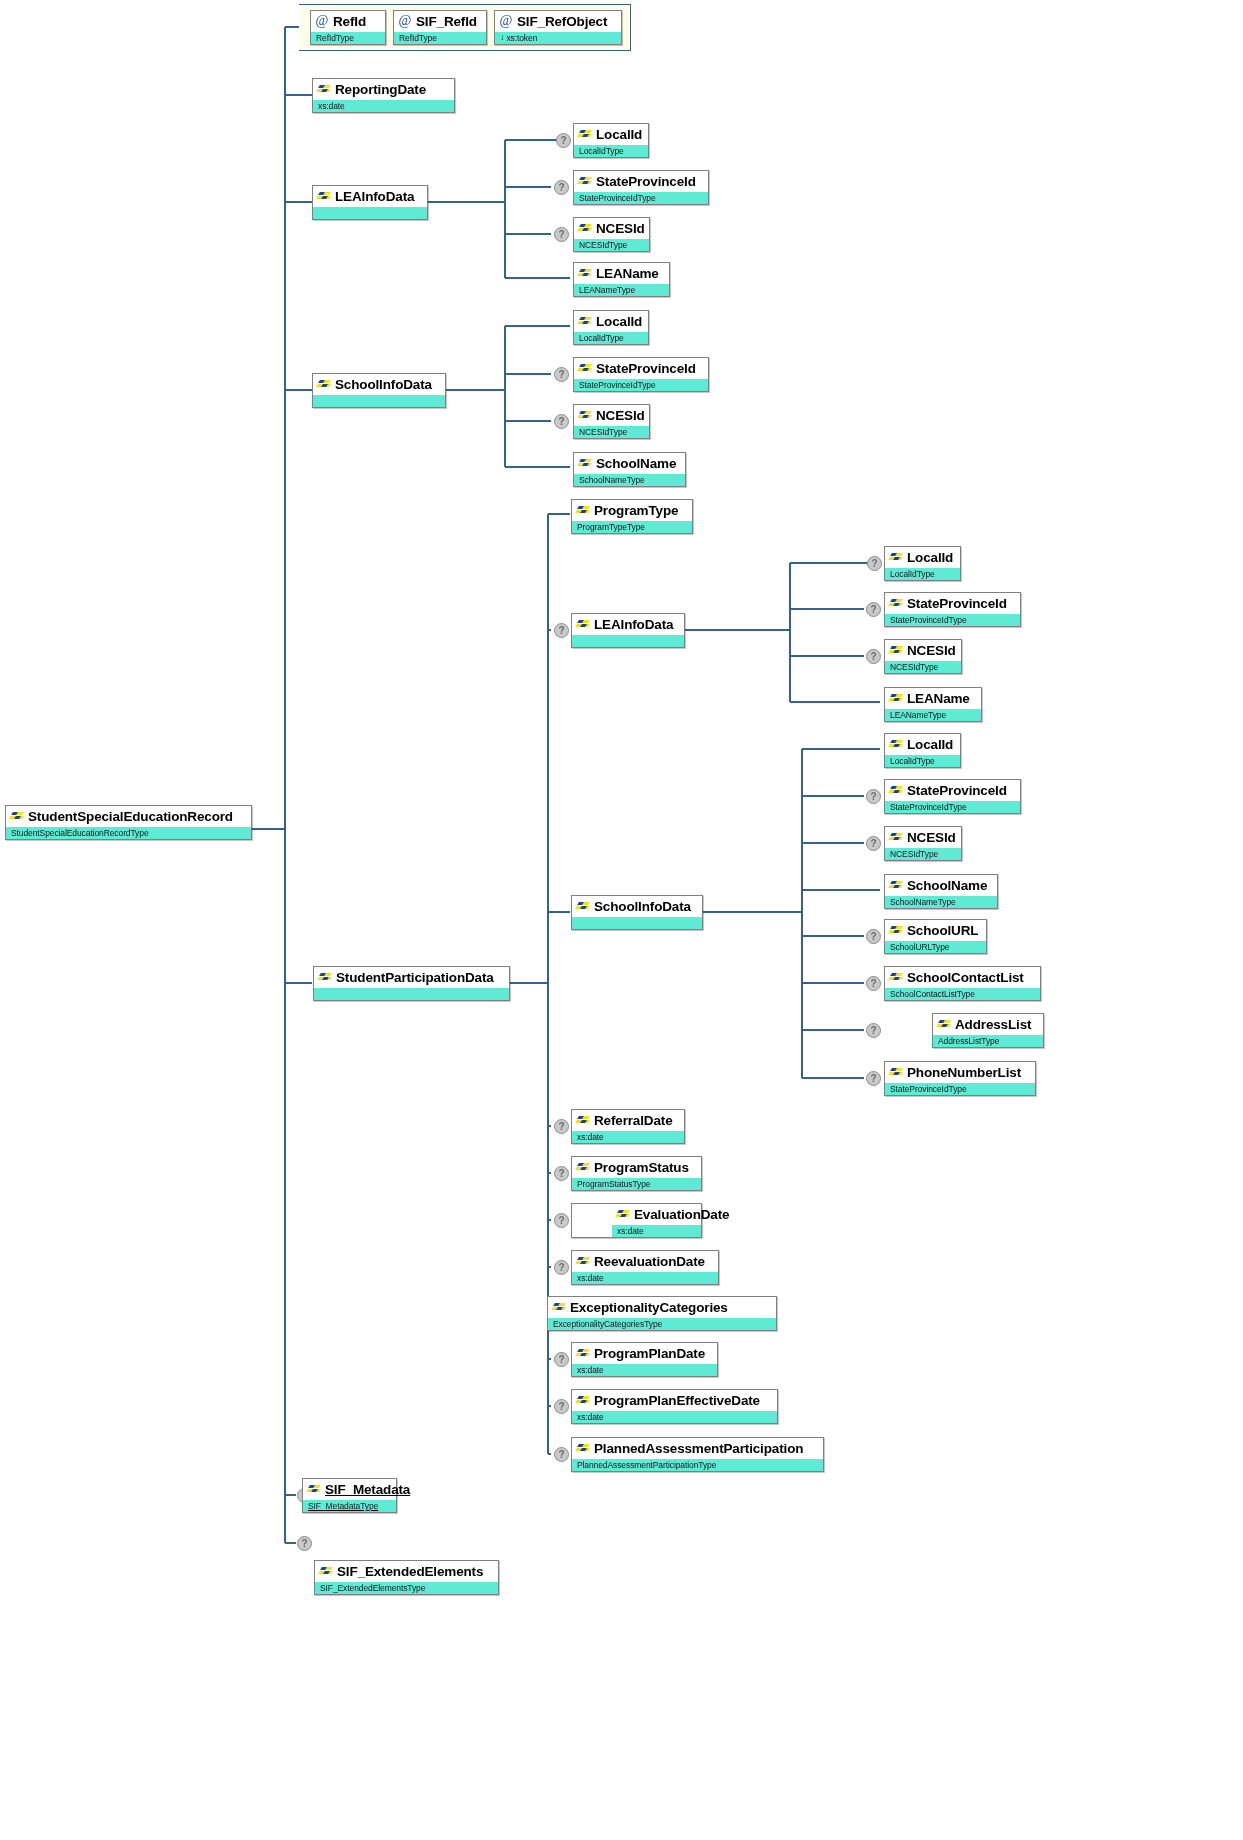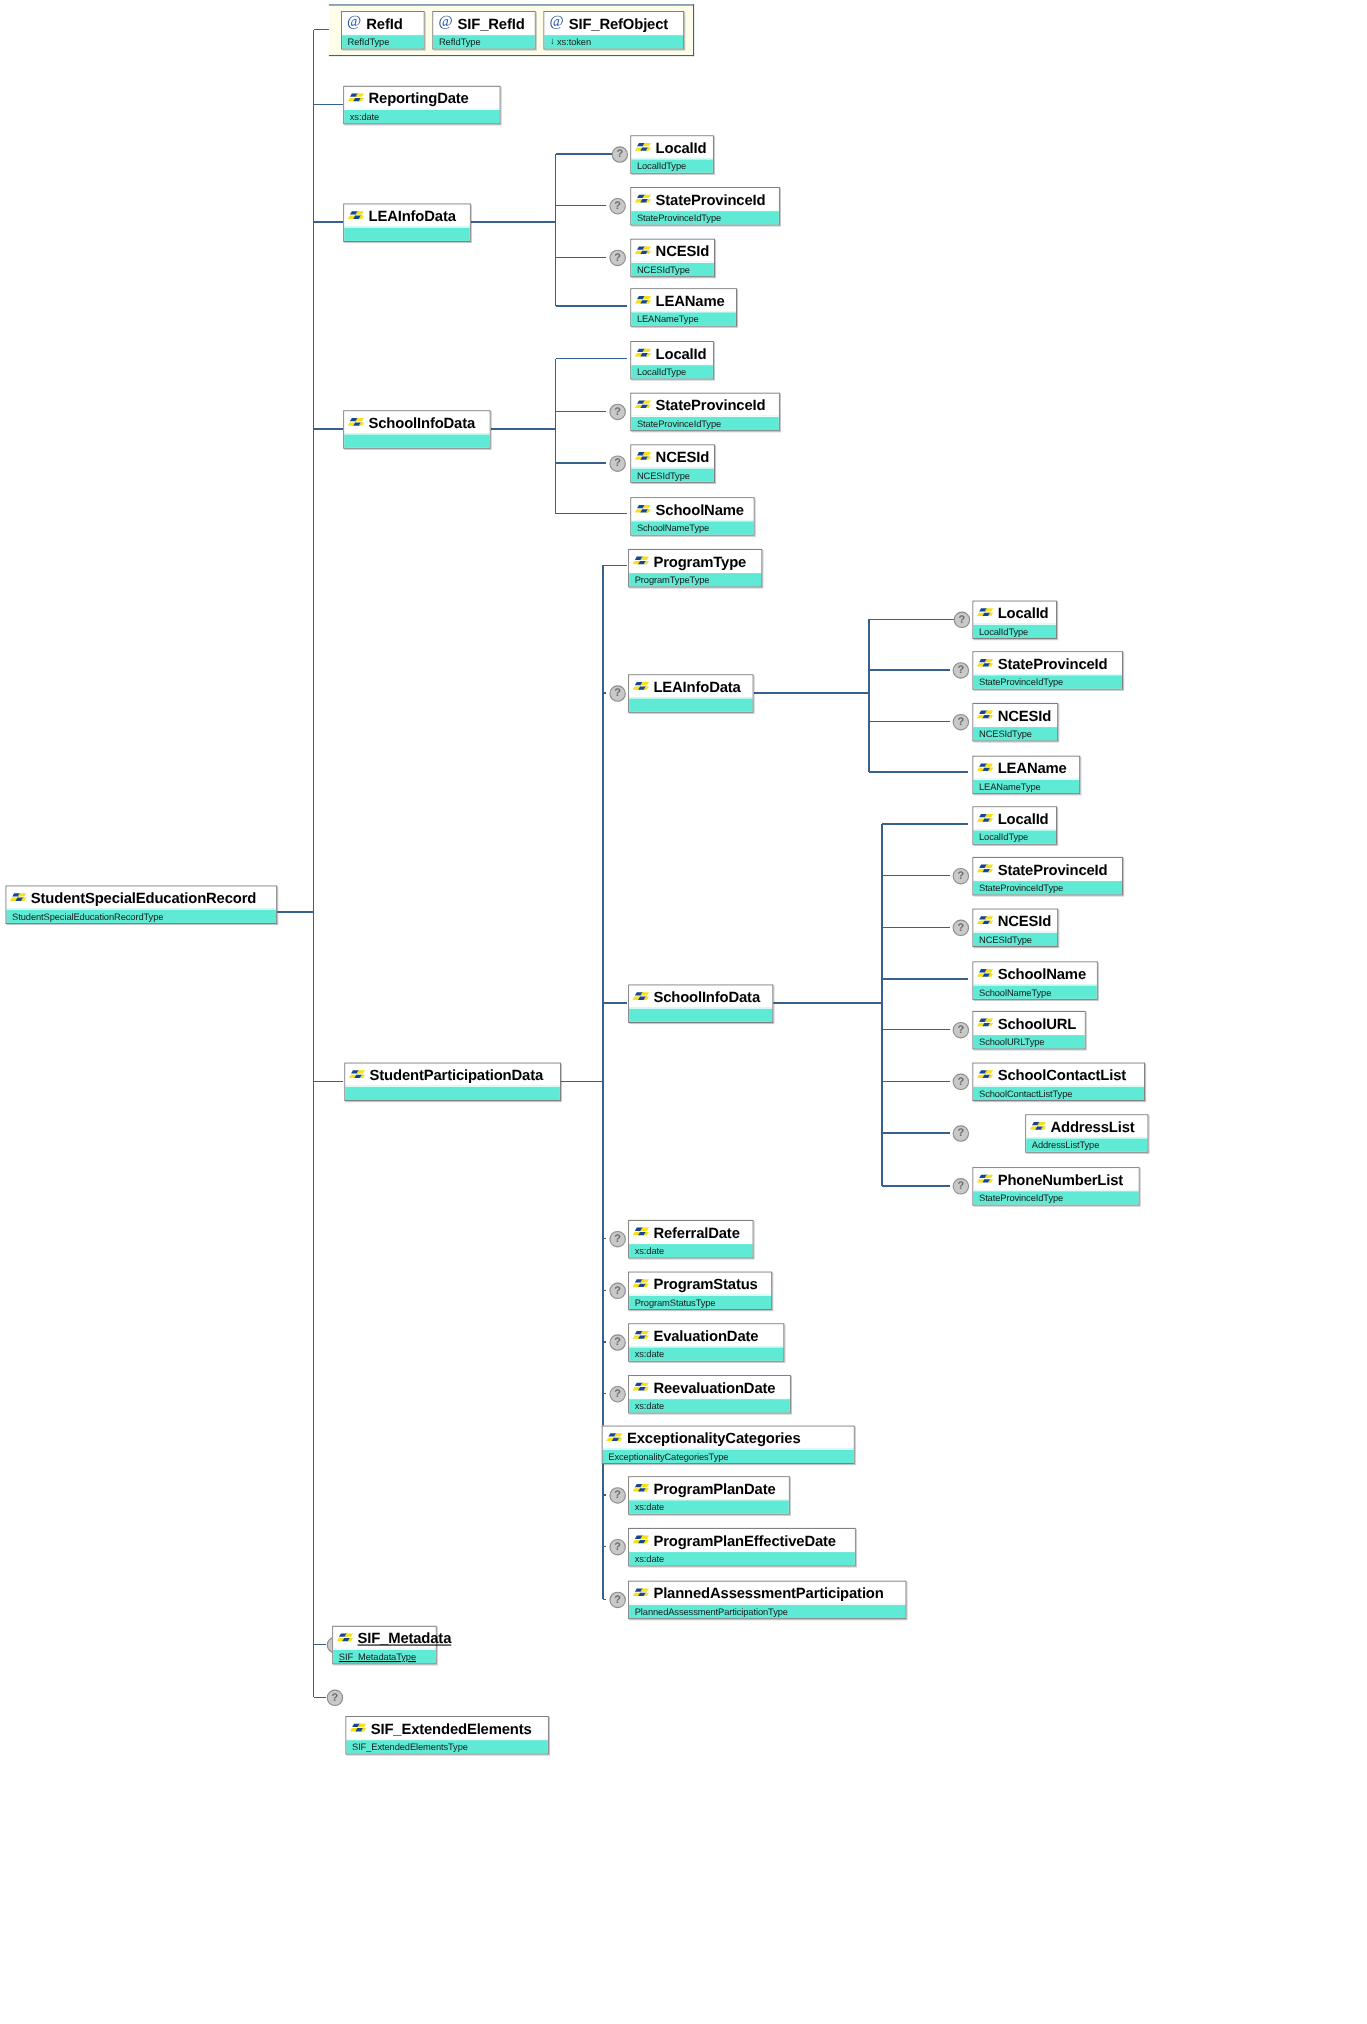--- a/index.html
+++ b/index.html
@@ -662,21 +662,21 @@
           <i class="y2"></i>
           <i class="b2"></i>
           <i class="y3"></i>
         </span>
       <span class="label">ProgramStatus</span>
     </div>
     <div class="typerow">ProgramStatusType</div>
   </div>
 
   <div class="opt" style="left:554px; top:1213px;">?</div>
-  <div class="node" style="left:571px; top:1203px; width:142px;">
+  <div class="node" style="left:571px; top:1203px; width:131px;padding-left:40px;">
     <div class="title">
       <span class="ico-elem">
           <i class="b1"></i>
           <i class="y1"></i>
           <i class="y2"></i>
           <i class="b2"></i>
           <i class="y3"></i>
         </span>
       <span class="label">EvaluationDate</span>
     </div>

